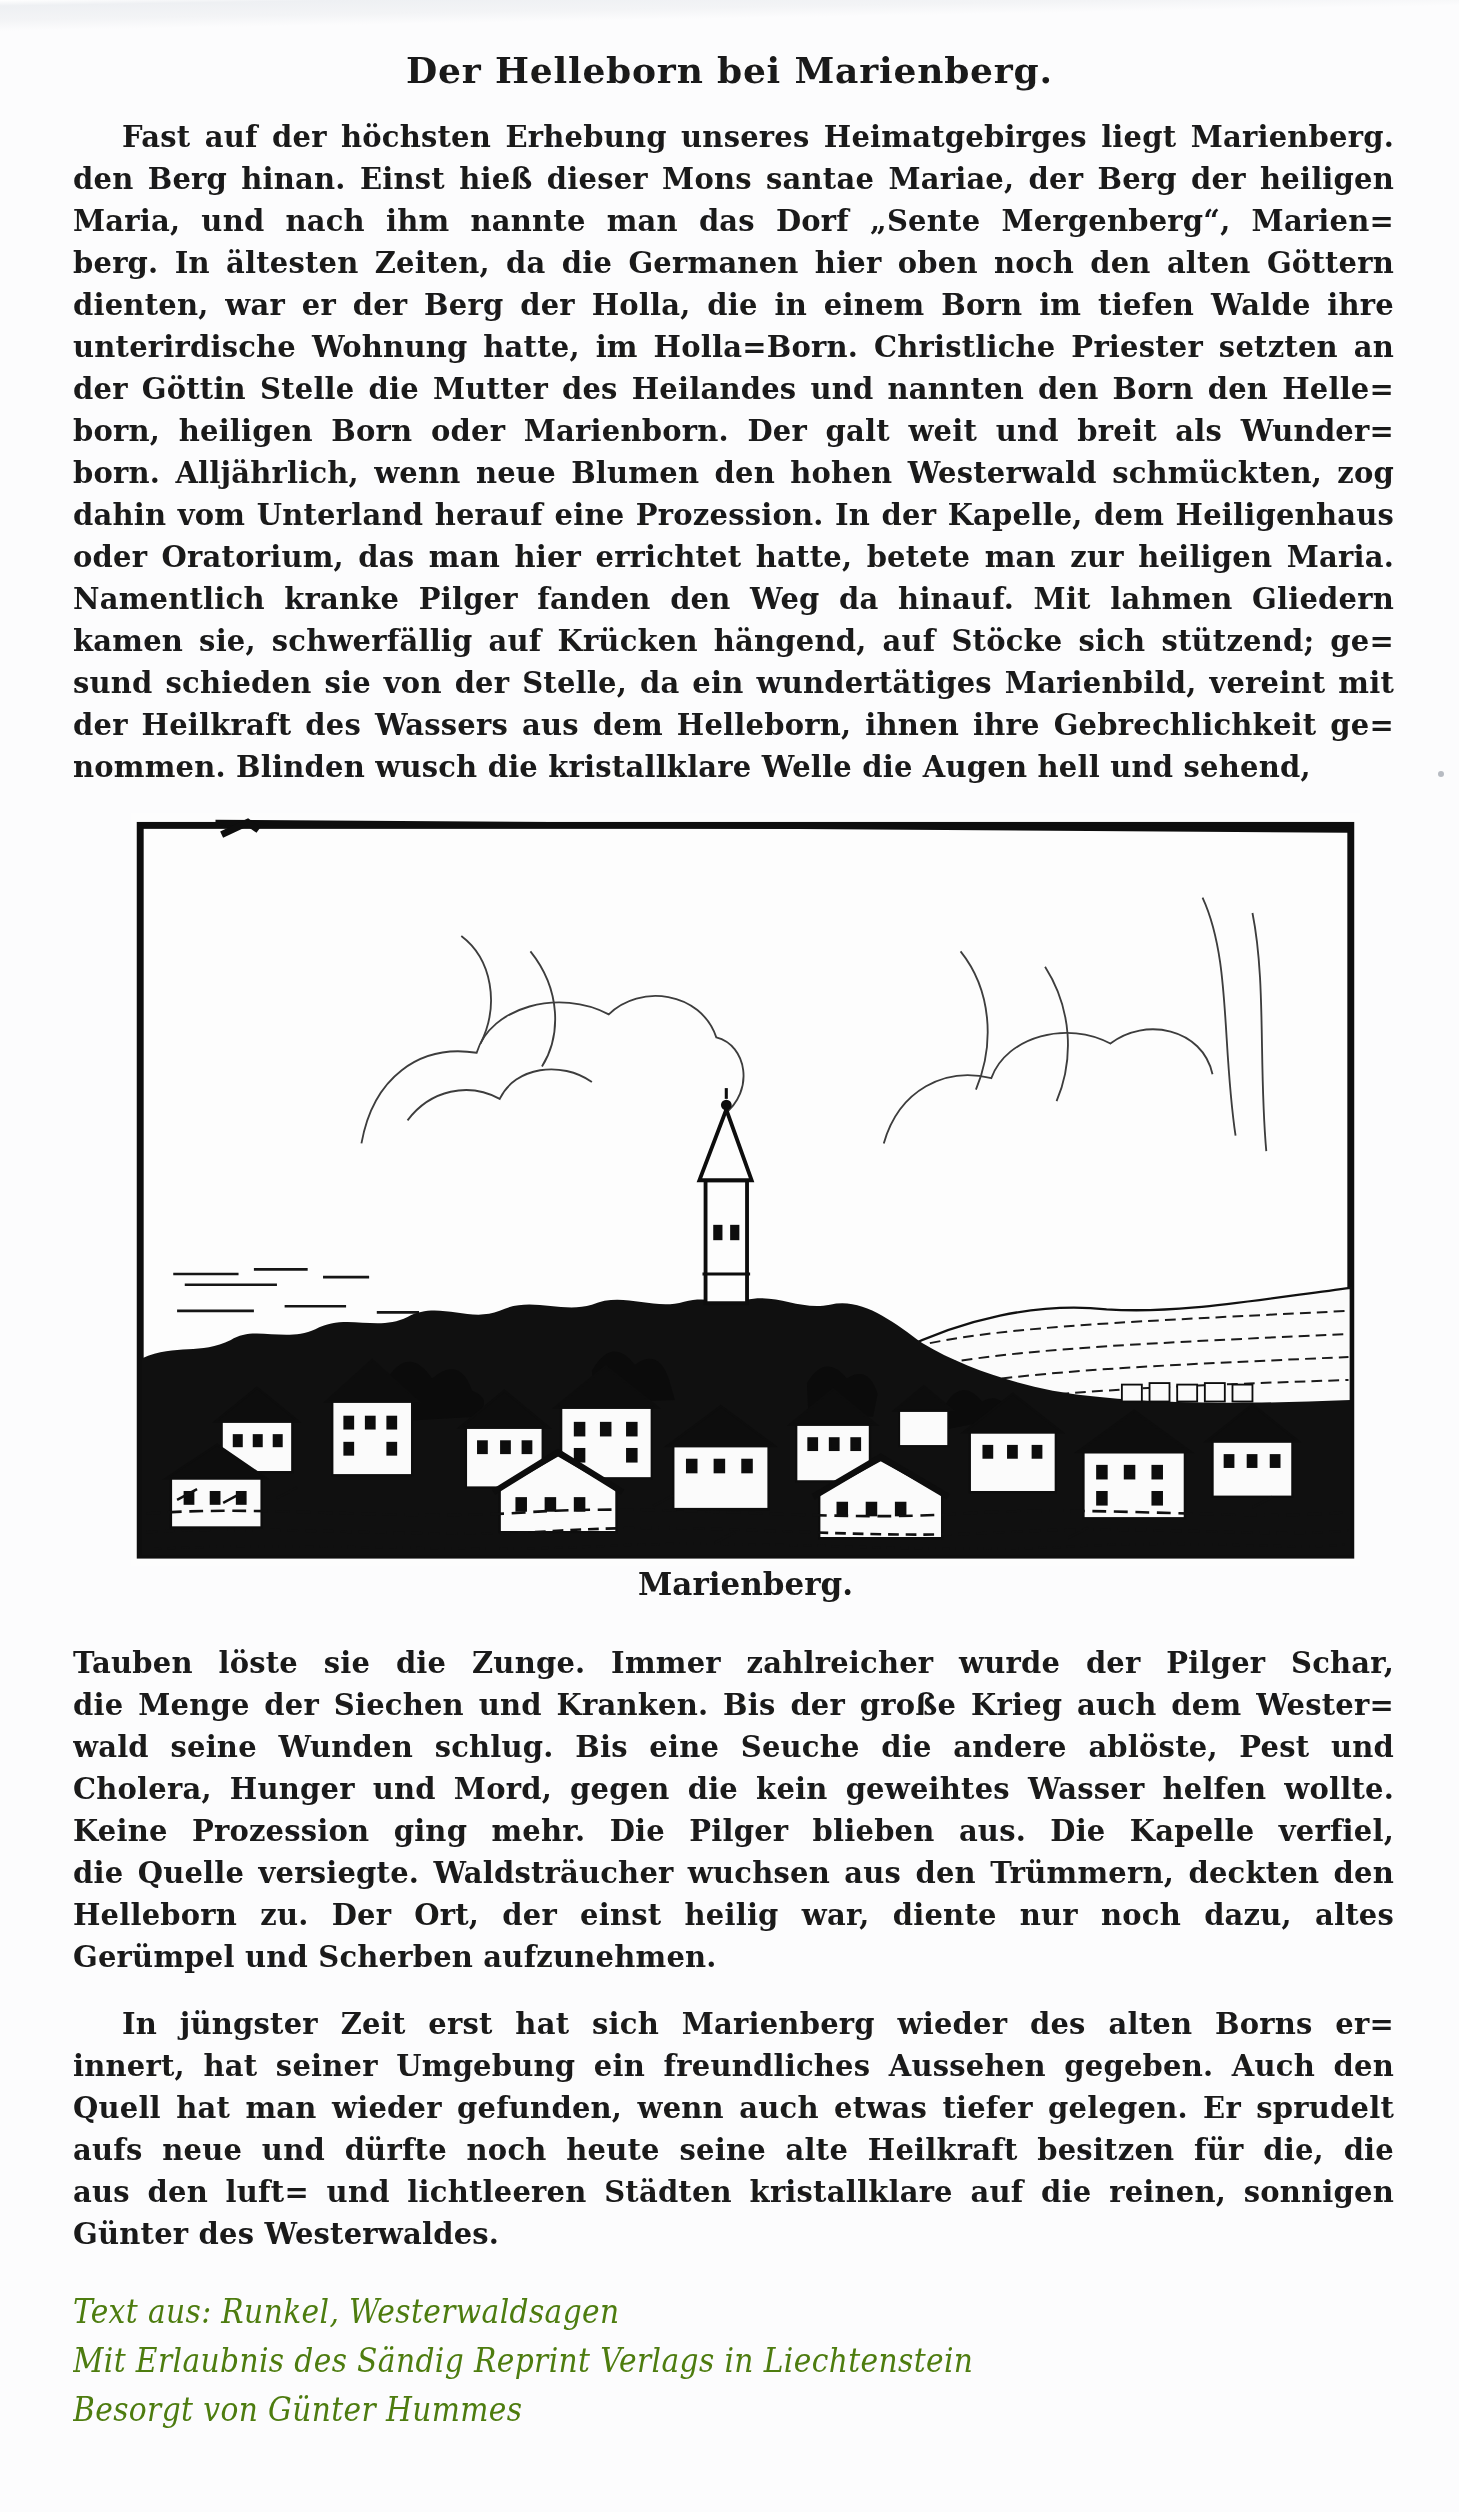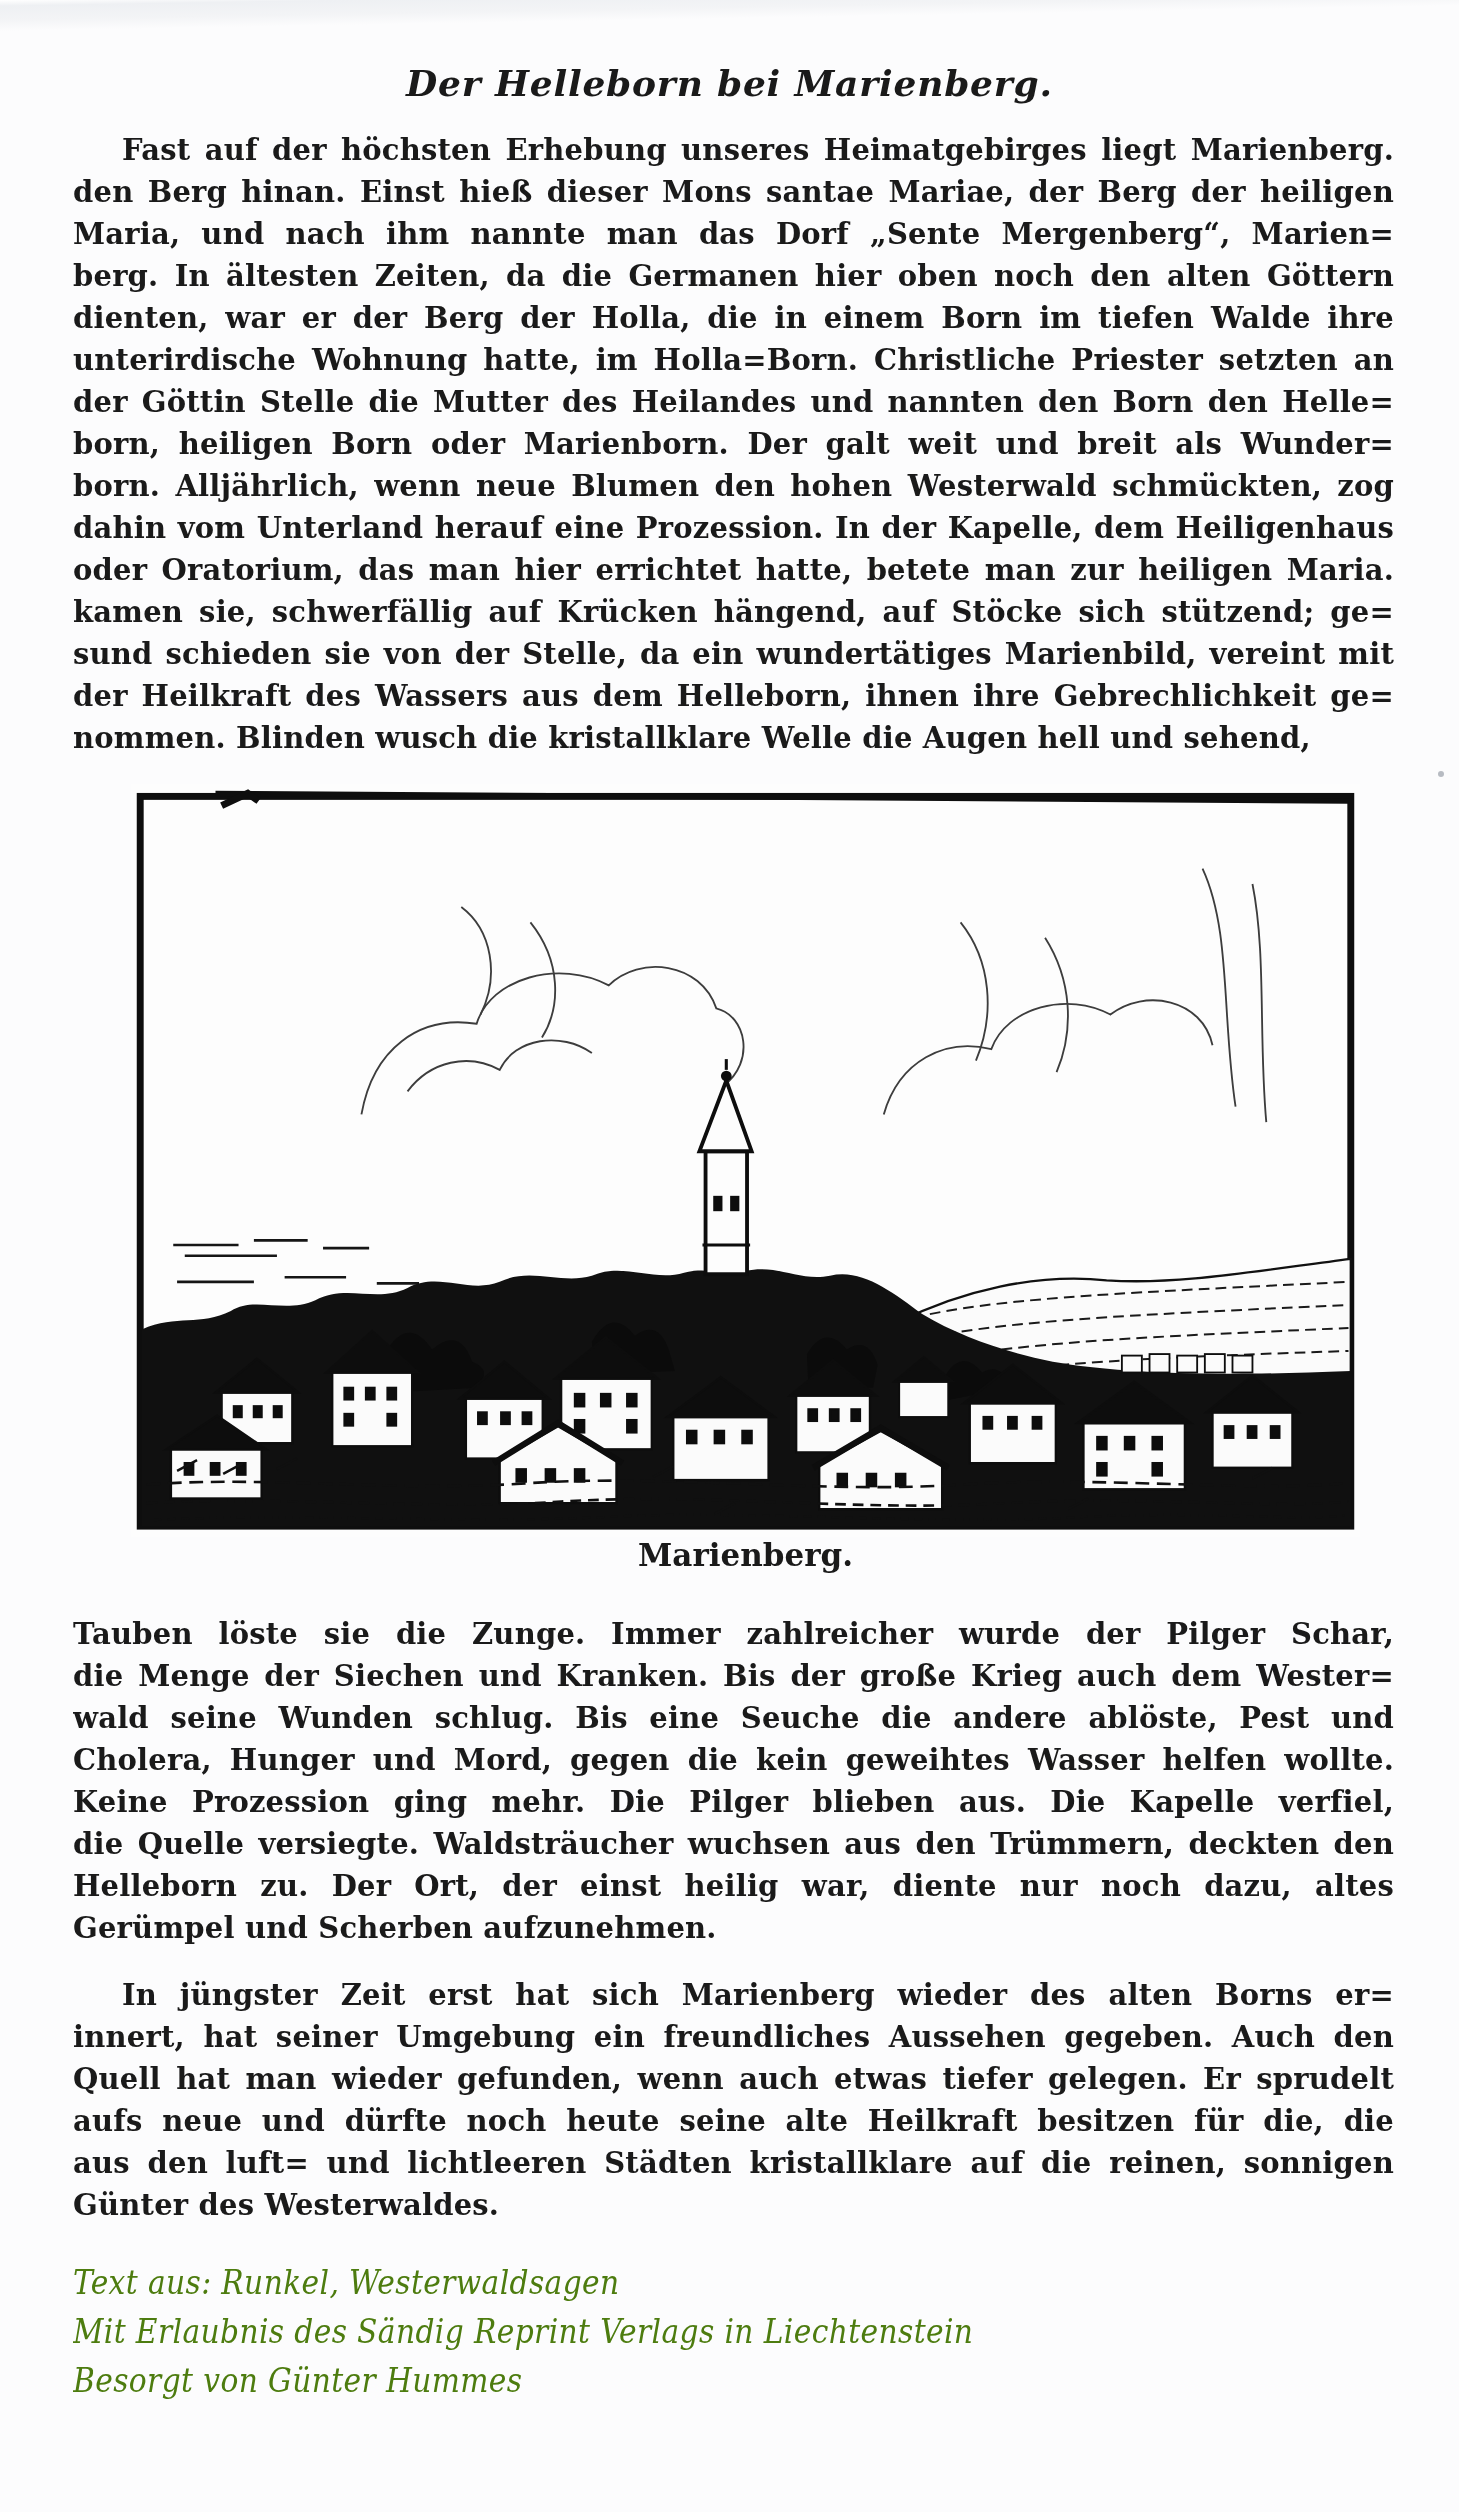--- a/index.html
+++ b/index.html
@@ -7,22 +7,22 @@
   .page{
     position:relative;width:1459px;height:2512px;background:#fcfcfd;overflow:hidden;
     color:#1a1a1a;
   }
   .scan-band{
     position:absolute;top:0;left:0;width:1459px;height:31px;
     background:linear-gradient(179deg,#ffffff 0px,#eef0f3 6.1px,#f3f4f6 20px,#fcfcfd 31px);
   }
   .smudge{position:absolute;width:6.1px;height:6.1px;border-radius:50%;background:#9aa0a8;opacity:.7;}
   .title{
-    margin:17px;padding-top:45px;text-align:center;
-    font-size:36px;font-weight:700;letter-spacing:0.8px;font-style:italic;
+    margin:4px;padding-top:45px;text-align:center;
+    font-size:36px;font-weight:700;letter-spacing:0.8px;
   }
   .body-text{
     margin:0 65px 0 73px;
     font-size:29px;font-weight:700;line-height:42px;letter-spacing:0.2px;
   }
   .body-text.first{margin-top:21.5px;}
   .tline{
     height:42px;white-space:nowrap;
     text-align:justify;text-align-last:justify;
     overflow:hidden;
@@ -59,20 +59,21 @@
       <div class="tline">den Berg hinan. Einst hieß dieser Mons santae Mariae, der Berg der heiligen</div>
       <div class="tline">Maria, und nach ihm nannte man das Dorf „Sente Mergenberg“, Marien=</div>
       <div class="tline">berg. In ältesten Zeiten, da die Germanen hier oben noch den alten Göttern</div>
       <div class="tline">dienten, war er der Berg der Holla, die in einem Born im tiefen Walde ihre</div>
       <div class="tline">unterirdische Wohnung hatte, im Holla=Born. Christliche Priester setzten an</div>
       <div class="tline">der Göttin Stelle die Mutter des Heilandes und nannten den Born den Helle=</div>
       <div class="tline">born, heiligen Born oder Marienborn. Der galt weit und breit als Wunder=</div>
       <div class="tline">born. Alljährlich, wenn neue Blumen den hohen Westerwald schmückten, zog</div>
       <div class="tline">dahin vom Unterland herauf eine Prozession. In der Kapelle, dem Heiligenhaus</div>
       <div class="tline">oder Oratorium, das man hier errichtet hatte, betete man zur heiligen Maria.</div>
+      <div class="tline">Namentlich kranke Pilger fanden den Weg da hinauf. Mit lahmen Gliedern</div>
       <div class="tline">kamen sie, schwerfällig auf Krücken hängend, auf Stöcke sich stützend; ge=</div>
       <div class="tline">sund schieden sie von der Stelle, da ein wundertätiges Marienbild, vereint mit</div>
       <div class="tline">der Heilkraft des Wassers aus dem Helleborn, ihnen ihre Gebrechlichkeit ge=</div>
       <div class="tline last">nommen. Blinden wusch die kristallklare Welle die Augen hell und sehend,</div>
     </div>
 
   <figure>
     <svg width="1229" height="753" viewBox="0 0 1600 980" aria-hidden="true">
 
       <rect x="0" y="0" width="1600" height="980" fill="#fdfdfd"></rect>

